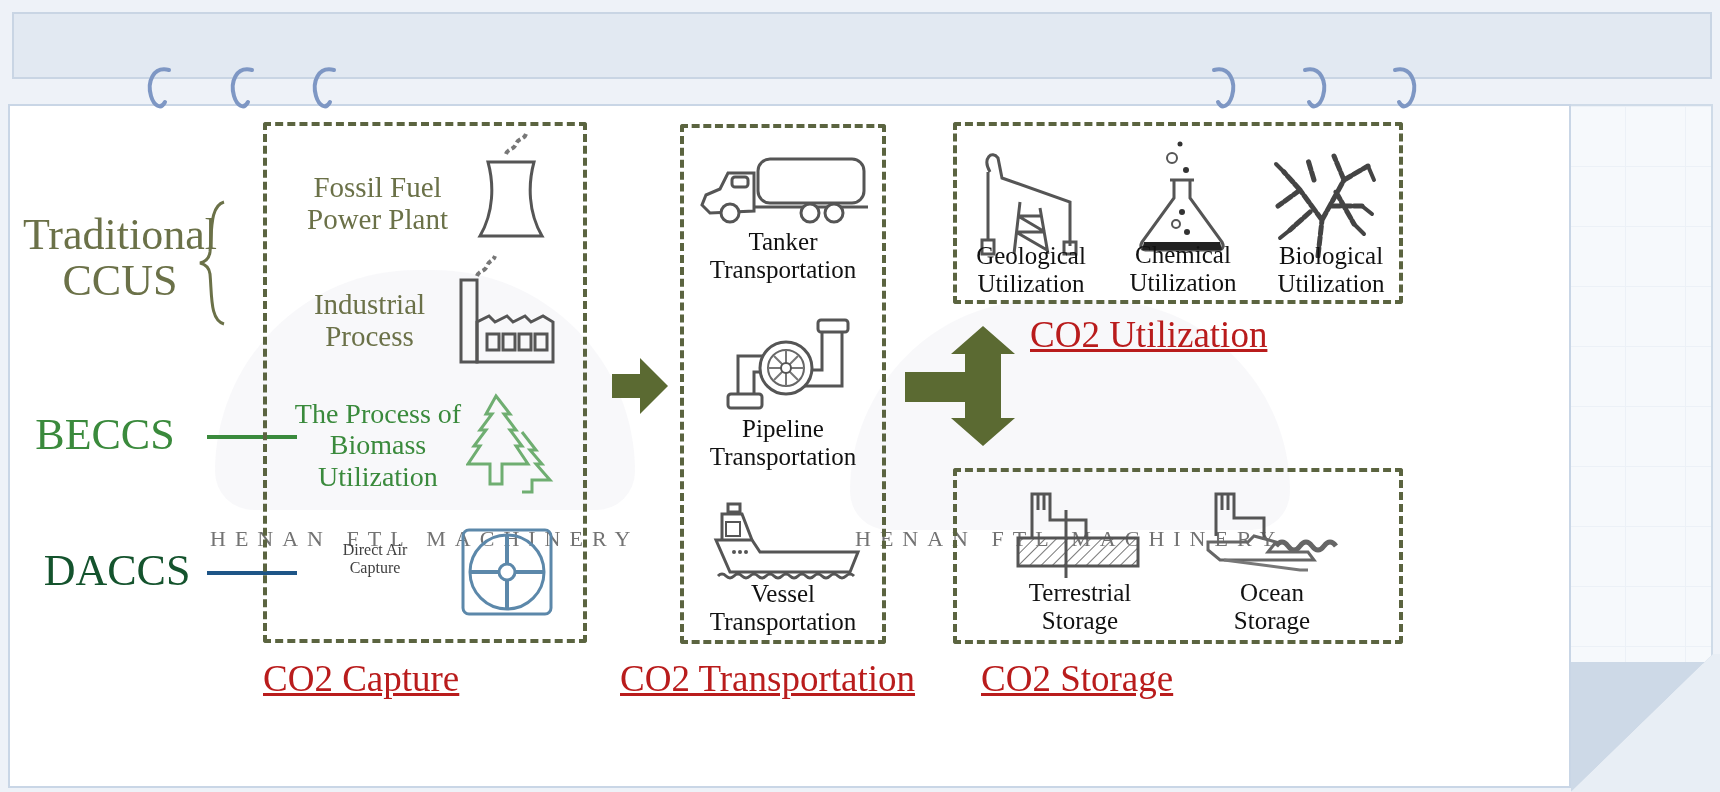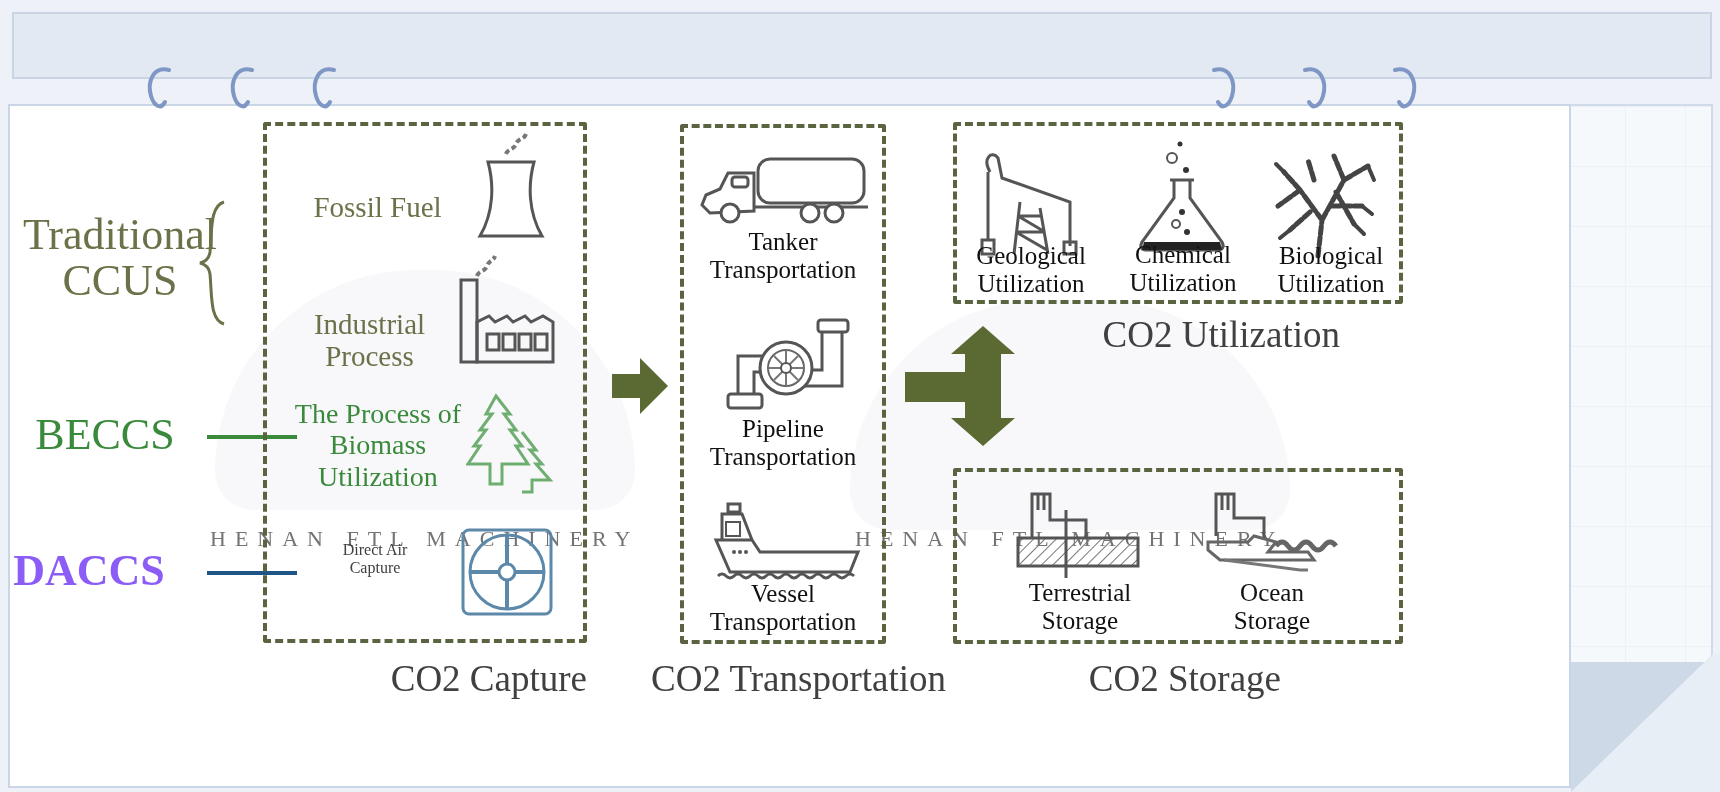--- a/index.html
+++ b/index.html
@@ -31,23 +31,23 @@
     
     .wm {
       position: absolute; font-family: Liberation Serif, serif; font-size: 22px;
       letter-spacing: 9px; color: #737373; white-space: nowrap;
     }
     .wm-shape { position: absolute; background: #f3f3f5; border-radius: 34px; }
     .dashbox {
       position: absolute; border: 4px dashed #5b6440; box-sizing: border-box; border-radius: 3px;
     }
     .lbl { position: absolute; text-align: center; line-height: 1.12; }
-    .lbl-olive { color: #6b7148; font-size: 29px; margin-top: 20px; }
+    .lbl-olive { color: #6b7148; font-size: 29px; }
     .lbl-dark { color: #111; font-size: 25px; }
-    .section-title { position: absolute; color: #404040; font-size: 37px; text-align: right; white-space: nowrap; }
+    .section-title { position: absolute; color: #b91c1c; font-size: 37px; text-align: left; white-space: nowrap; text-decoration: underline; }
     .side-title { position: absolute; font-size: 44px; text-align: center; line-height: 1.05; }
     .icon { position: absolute; }
   </style>
 </head>
 <body>
 
 <div class="top-strip"></div>
 <div class="back-sheet"></div>
 <div class="sheet"></div>
 <svg class="fold" viewBox="0 0 280 142">
@@ -82,26 +82,27 @@
 
 <div class="side-title" style="left:20px;top:212px;width:200px;color:#6b7148;">
   <div>Traditional</div>
   <div>CCUS</div>
 </div>
 <svg class="icon" style="left:198px;top:200px;width:30px;height:126px" viewBox="0 0 30 126">
   <path d="M26 2 C12 6 14 30 12 52 C11 60 6 62 2 63 C6 64 11 66 12 74 C14 96 12 120 26 124" fill="none" stroke="#6b7148" stroke-width="3"></path>
 </svg>
 <div class="side-title" style="left:20px;top:412px;width:170px;color:#3a8a3c;">BECCS</div>
 <div class="abs" style="left:207px;top:435px;width:90px;height:4px;background:#3a8a3c"></div>
-<div class="side-title" style="left:4px;top:548px;width:170px;color:#8b5cf6;font-weight:bold;">DACCS</div>
+<div class="side-title" style="left:32px;top:548px;width:170px;color:#14532d;">DACCS</div>
 <div class="abs" style="left:207px;top:571px;width:90px;height:4px;background:#1e5587"></div>
 
 <div class="dashbox" style="left:263px;top:122px;width:324px;height:521px"></div>
 <div class="lbl lbl-olive" style="left:280px;top:171px;width:195px">
   <div>Fossil Fuel</div>
+    <div>Power Plant</div>
 </div>
 <svg class="icon" style="left:472px;top:128px;width:80px;height:112px" viewBox="0 0 80 112">
   <path d="M34 26 C36 20 42 22 44 16 C46 10 52 12 54 6" fill="none" stroke="#777" stroke-width="4" stroke-dasharray="5 3"></path>
   <path d="M16 34 L62 34 C56 56 56 84 70 108 L8 108 C22 84 22 56 16 34 Z" fill="none" stroke="#555" stroke-width="3"></path>
 </svg>
 <div class="lbl lbl-olive" style="left:272px;top:288px;width:195px">
   <div>Industrial</div>
     <div>Process</div>
 </div>
 <svg class="icon" style="left:455px;top:250px;width:105px;height:118px" viewBox="0 0 105 118">

